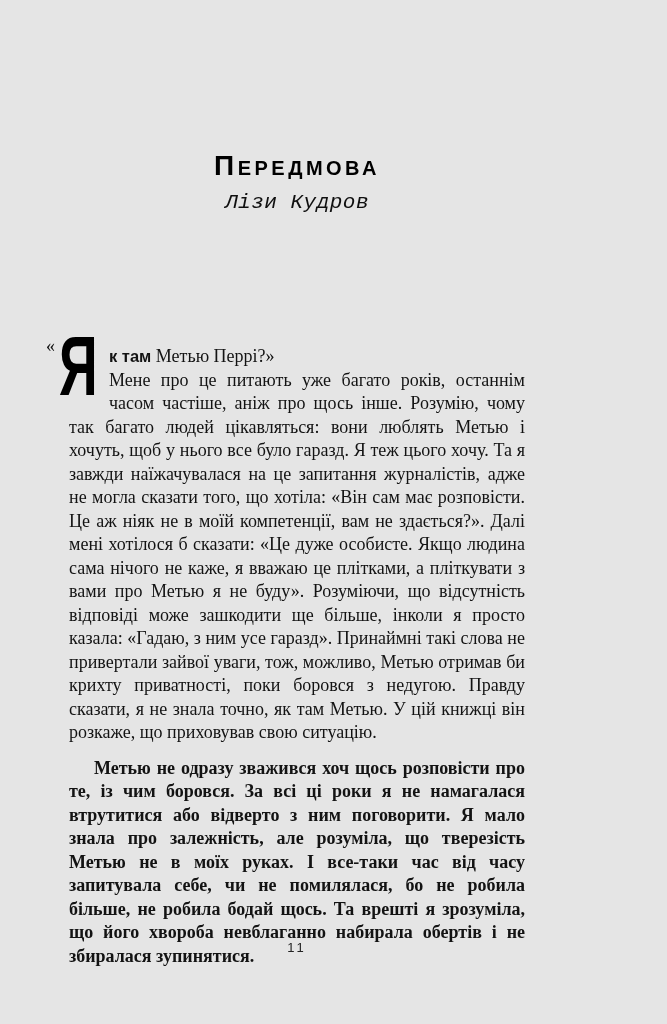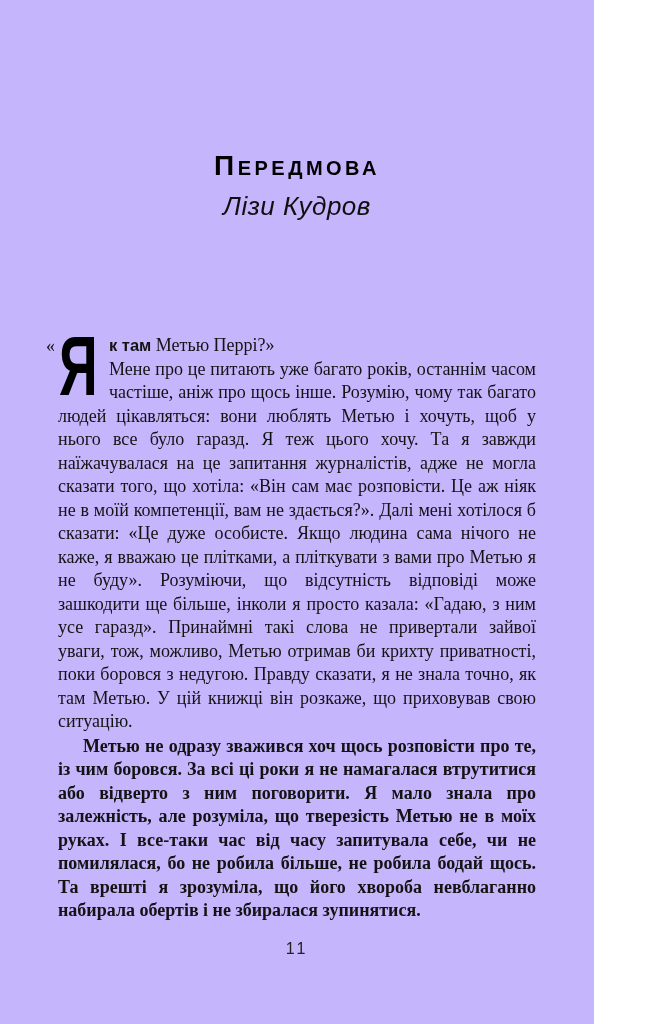--- a/index.html
+++ b/index.html
@@ -1,20 +1,20 @@
 <!DOCTYPE html>
 <html lang="uk"><head>
 <meta charset="utf-8">
 <style>
   html, body { margin: 0; padding: 0; background: #ffffff; }
   .sheet {
     position: relative;
-    width: 594px;
+    width: 667px;
     height: 1024px;
-    background: #c4b5fd;
+    background: #e5e5e5;
     overflow: hidden;
     font-family: "Liberation Serif", serif;
     color: #131313;
   }
   .text-block {
     position: absolute;
     left: 57px;
     top: 0;
     width: 480px;
     height: 1024px;
@@ -36,23 +36,23 @@
   h1.chapter-title::first-letter {
     font-size: 28px;
     letter-spacing: 3.5px;
   }
   .subtitle {
     position: absolute;
     top: 191px;
     left: 0;
     width: 100%;
     text-align: center;
-    font-family: Liberation Sans, sans-serif;
+    font-family: Liberation Mono, monospace;
     font-style: italic;
-    font-size: 26px;
+    font-size: 21px;
     letter-spacing: 0.5px;
     color: #101010;
   }
   .body-text {
     position: absolute;
     top: 333px;
     left: 0;
     width: 480px;
     font-size: 18px;
     line-height: 23.5px;
@@ -82,35 +82,35 @@
     font-family: "Liberation Sans", sans-serif;
     font-weight: bold;
     font-size: 84px;
     line-height: 1;
     display: inline-block;
     transform: scaleX(0.64);
     transform-origin: left top;
     color: #000;
     white-space: nowrap;
   }
-  p.p1, p.p2 { margin: 1px; padding: 0; }
+  p.p1, p.p2 { margin: 12px; padding: 0; }
   p.p2 { text-indent: 25px; font-weight: bold; }
   .lead-bold {
     font-family: "Liberation Sans", sans-serif;
     font-weight: bold;
     font-size: 16.5px;
   }
   .folio {
     position: absolute;
     top: 940px;
     left: 0;
     width: 100%;
     text-align: center;
     font-family: "Liberation Sans", sans-serif;
-    font-size: 16px;
+    font-size: 13px;
     letter-spacing: 3px;
     color: #222;
   }
 </style>
 </head>
 <body>
 
 <div class="sheet">
   <div class="text-block">
 

